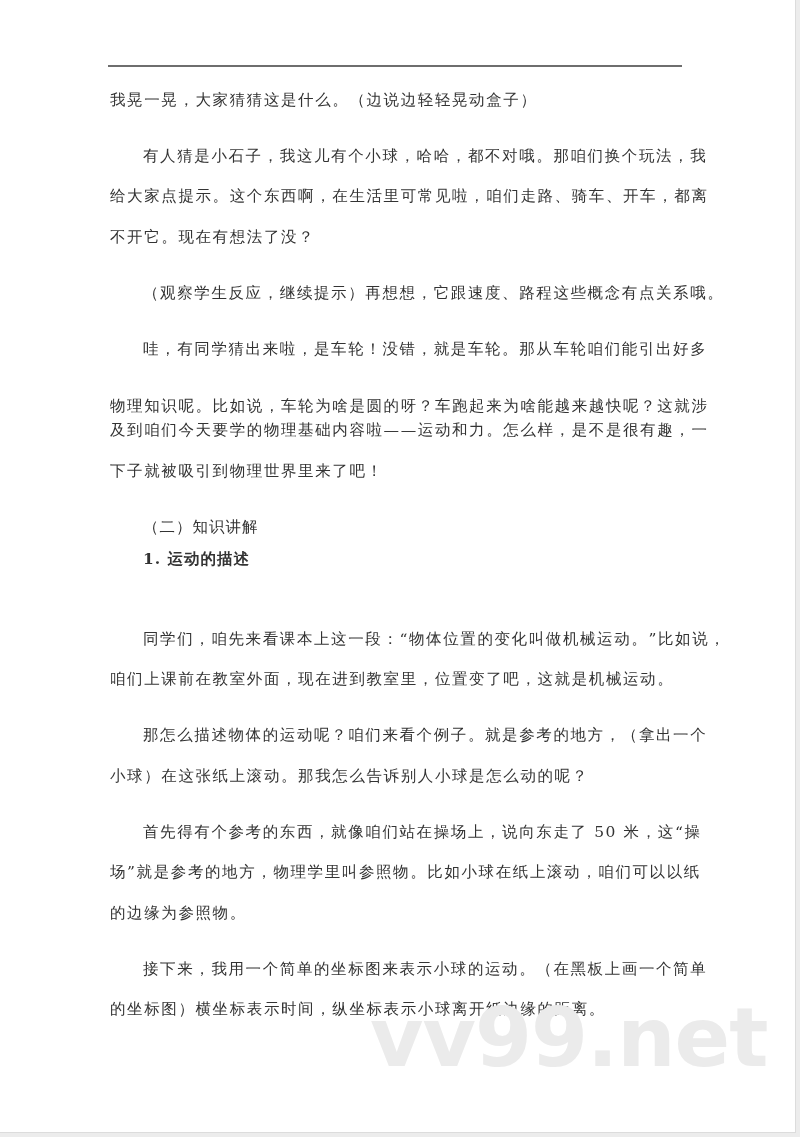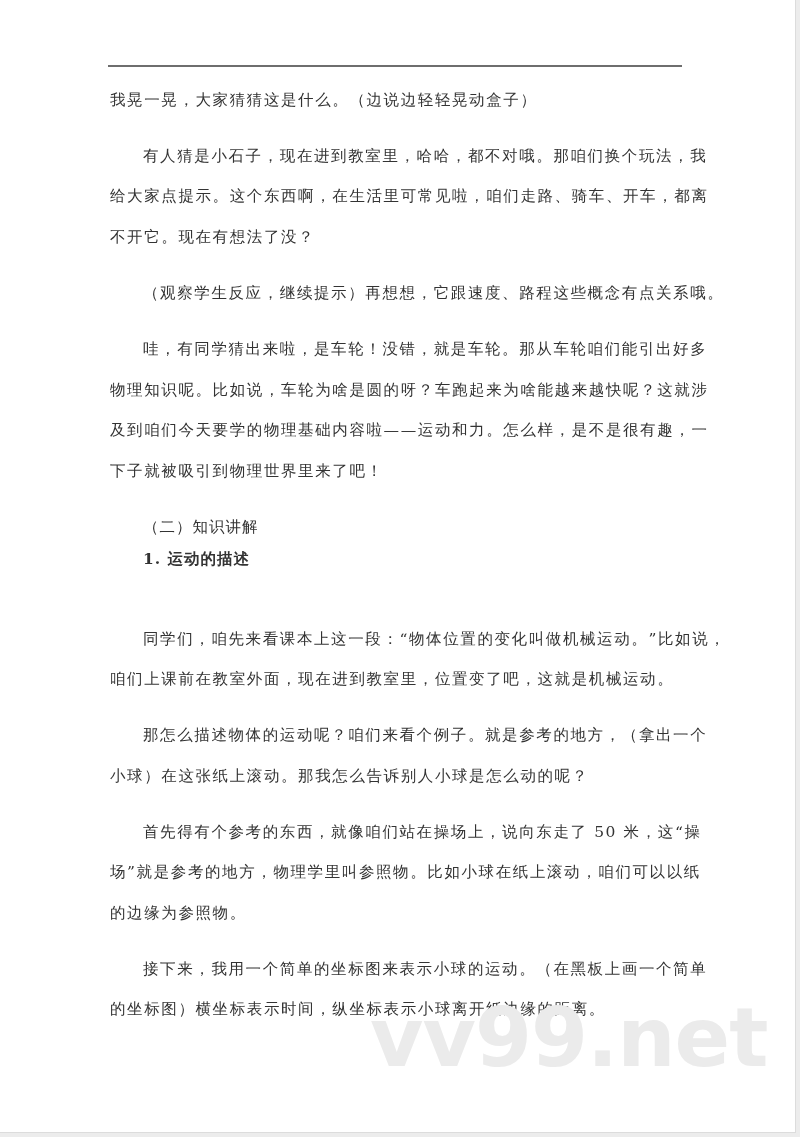--- a/index.html
+++ b/index.html
@@ -34,26 +34,26 @@
     letter-spacing: -1px;
   }
 </style>
 </head>
 <body>
 
 <div class="page">
   <div class="header-rule"></div>
   <div id="lines">
       <div class="line" style="top: 90px;">我晃一晃，大家猜猜这是什么。（边说边轻轻晃动盒子）</div>
-      <div class="line indent" style="top: 146px;">有人猜是小石子，现在进到教室里，哈哈，都不对哦。那咱们换个玩法，我</div>
+      <div class="line indent" style="top: 146px;">有人猜是小石子，我这儿有个小球，哈哈，都不对哦。那咱们换个玩法，我</div>
       <div class="line" style="top: 186px;">给大家点提示。这个东西啊，在生活里可常见啦，咱们走路、骑车、开车，都离</div>
       <div class="line" style="top: 227px;">不开它。现在有想法了没？</div>
       <div class="line indent" style="top: 283px;">（观察学生反应，继续提示）再想想，它跟速度、路程这些概念有点关系哦。</div>
       <div class="line indent" style="top: 339px; font-family: Liberation Serif, serif;">哇，有同学猜出来啦，是车轮！没错，就是车轮。那从车轮咱们能引出好多</div>
-      <div class="line" style="top: 380px; text-align: center;">物理知识呢。比如说，车轮为啥是圆的呀？车跑起来为啥能越来越快呢？这就涉</div>
+      <div class="line" style="top: 396px; text-align: center;">物理知识呢。比如说，车轮为啥是圆的呀？车跑起来为啥能越来越快呢？这就涉</div>
       <div class="line" style="top: 420px;">及到咱们今天要学的物理基础内容啦——运动和力。怎么样，是不是很有趣，一</div>
       <div class="line" style="top: 461px;">下子就被吸引到物理世界里来了吧！</div>
       <div class="line heading-indent" style="top: 517px;">（二）知识讲解</div>
       <div class="line heading-indent" style="top: 549px; font-weight: bold;">1. 运动的描述</div>
       <div class="line indent" style="top: 629px;">同学们，咱先来看课本上这一段：“物体位置的变化叫做机械运动。”比如说，</div>
       <div class="line" style="top: 669px;">咱们上课前在教室外面，现在进到教室里，位置变了吧，这就是机械运动。</div>
       <div class="line indent" style="top: 725px;">那怎么描述物体的运动呢？咱们来看个例子。就是参考的地方，（拿出一个</div>
       <div class="line" style="top: 766px;">小球）在这张纸上滚动。那我怎么告诉别人小球是怎么动的呢？</div>
       <div class="line indent" style="top: 822px;">首先得有个参考的东西，就像咱们站在操场上，说向东走了 50 米，这“操</div>
       <div class="line" style="top: 862px;">场”就是参考的地方，物理学里叫参照物。比如小球在纸上滚动，咱们可以以纸</div>

